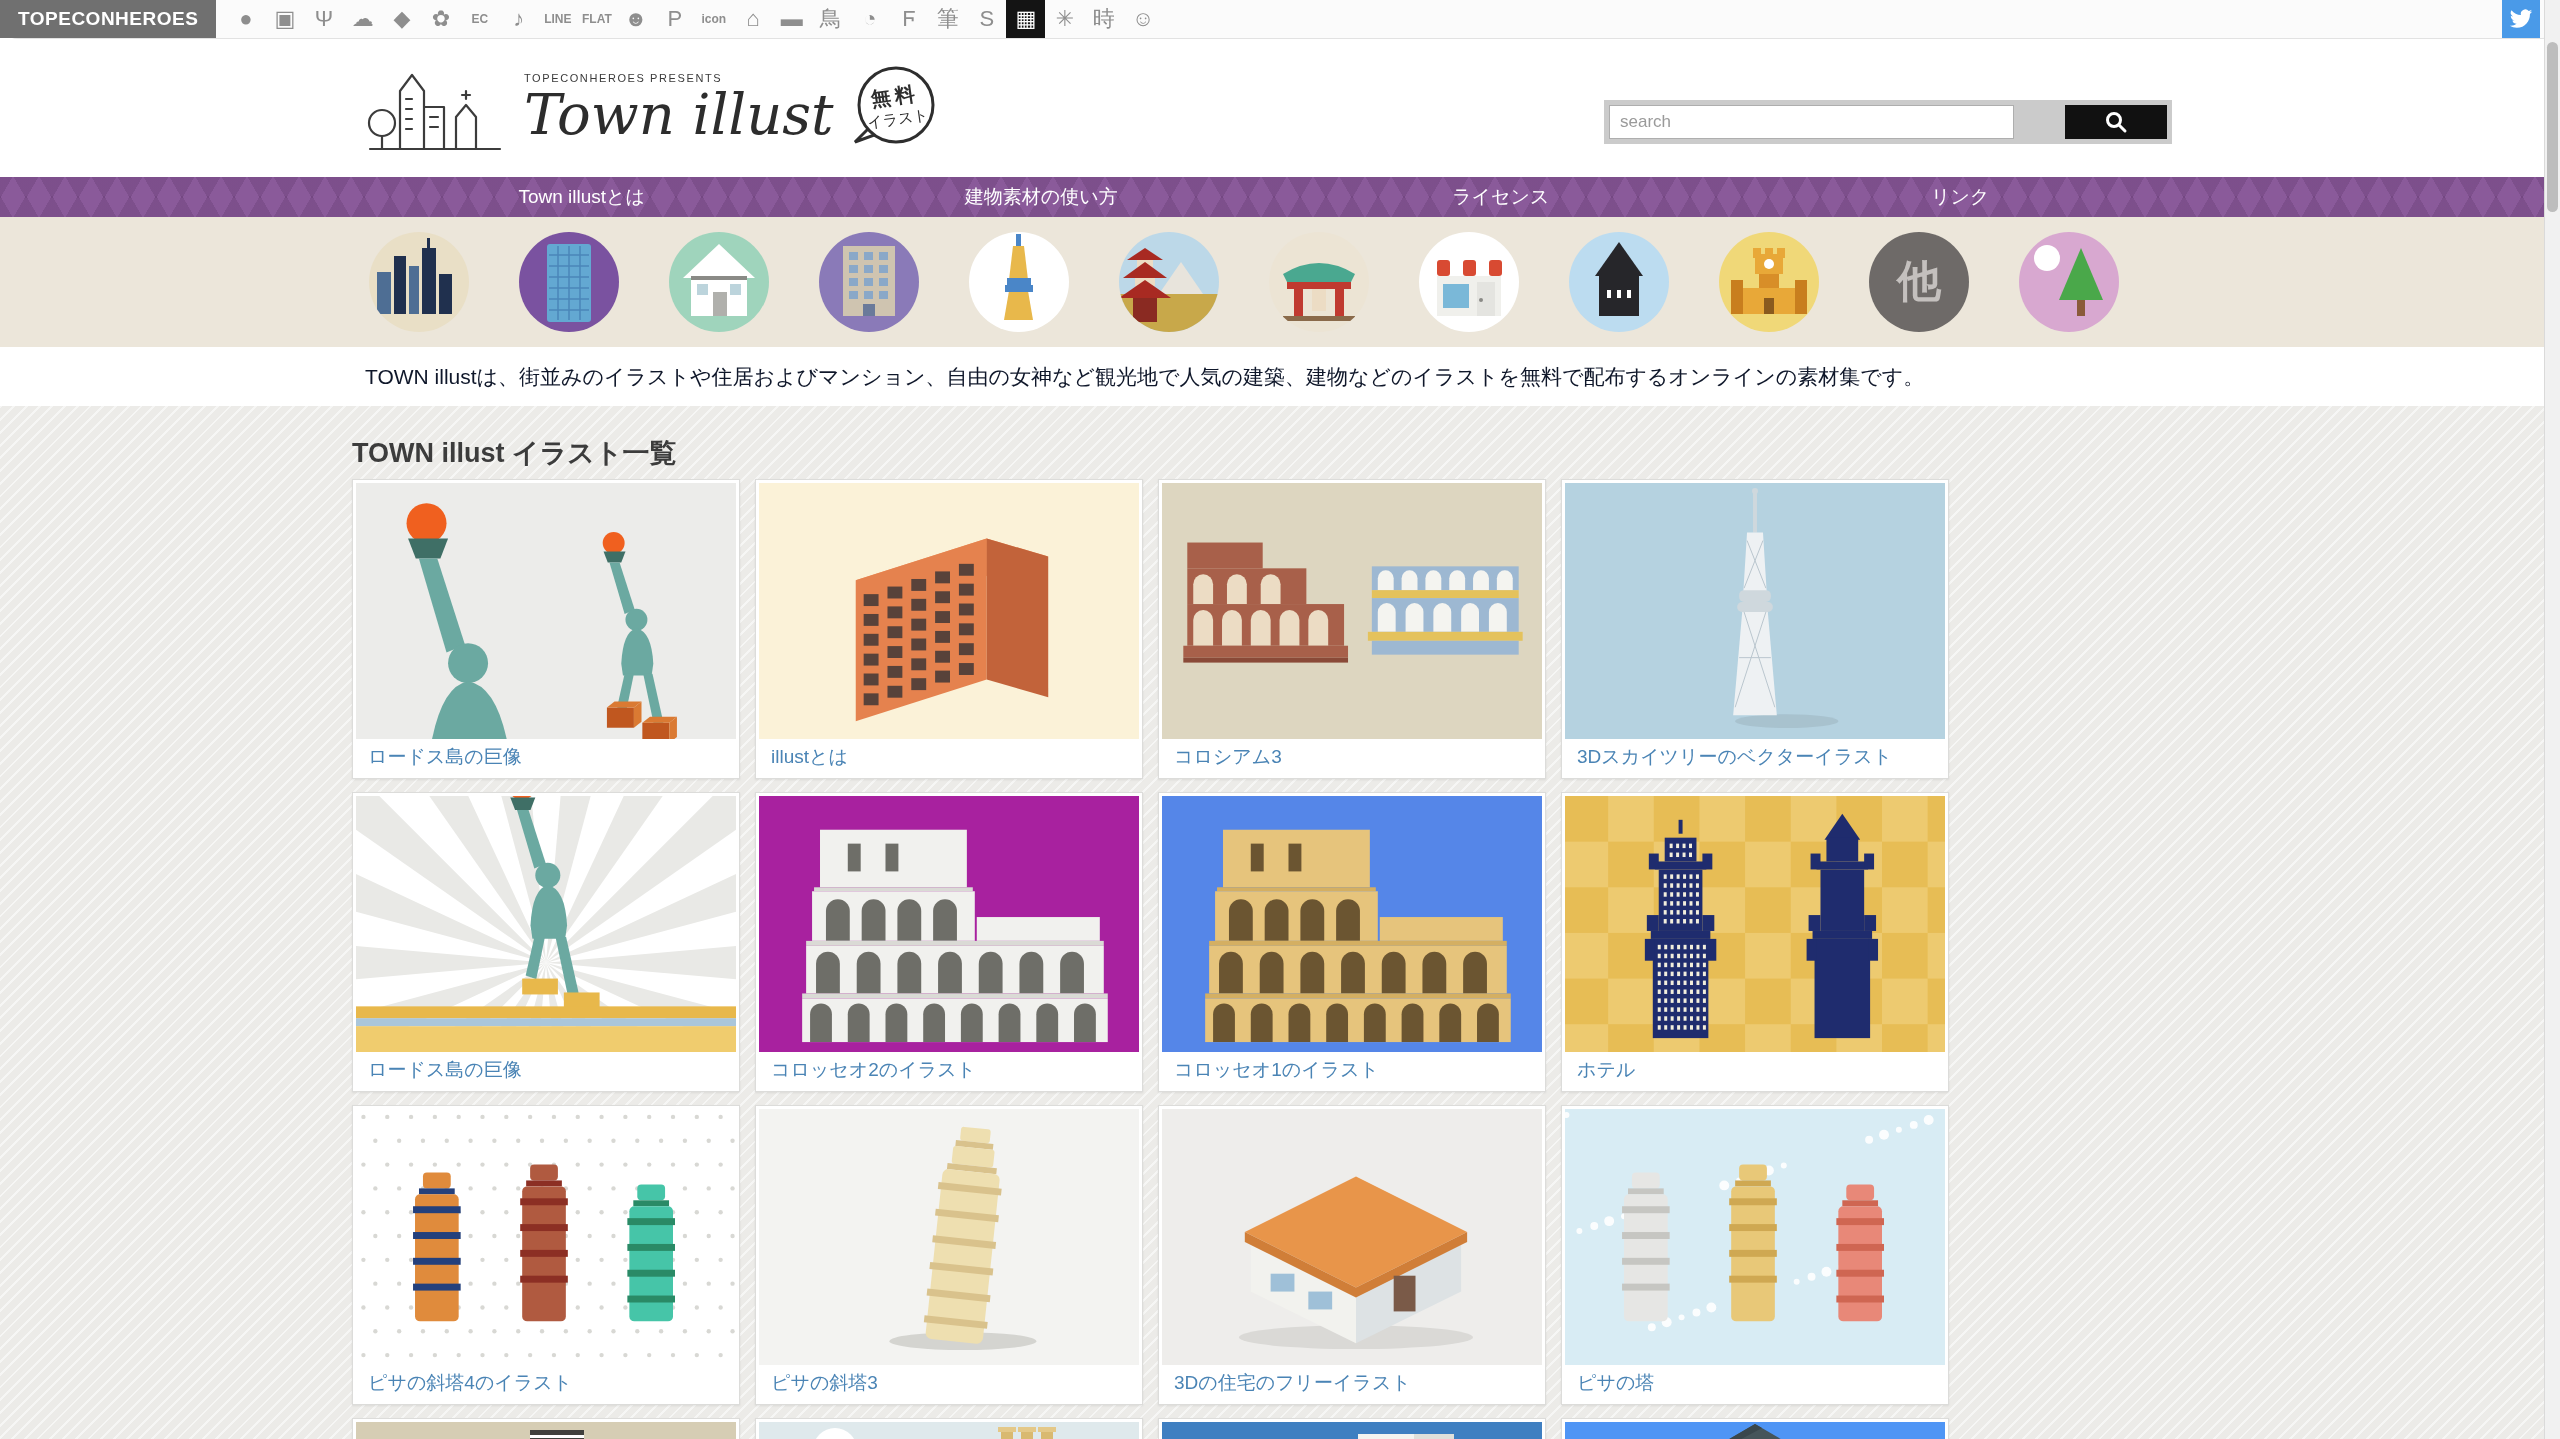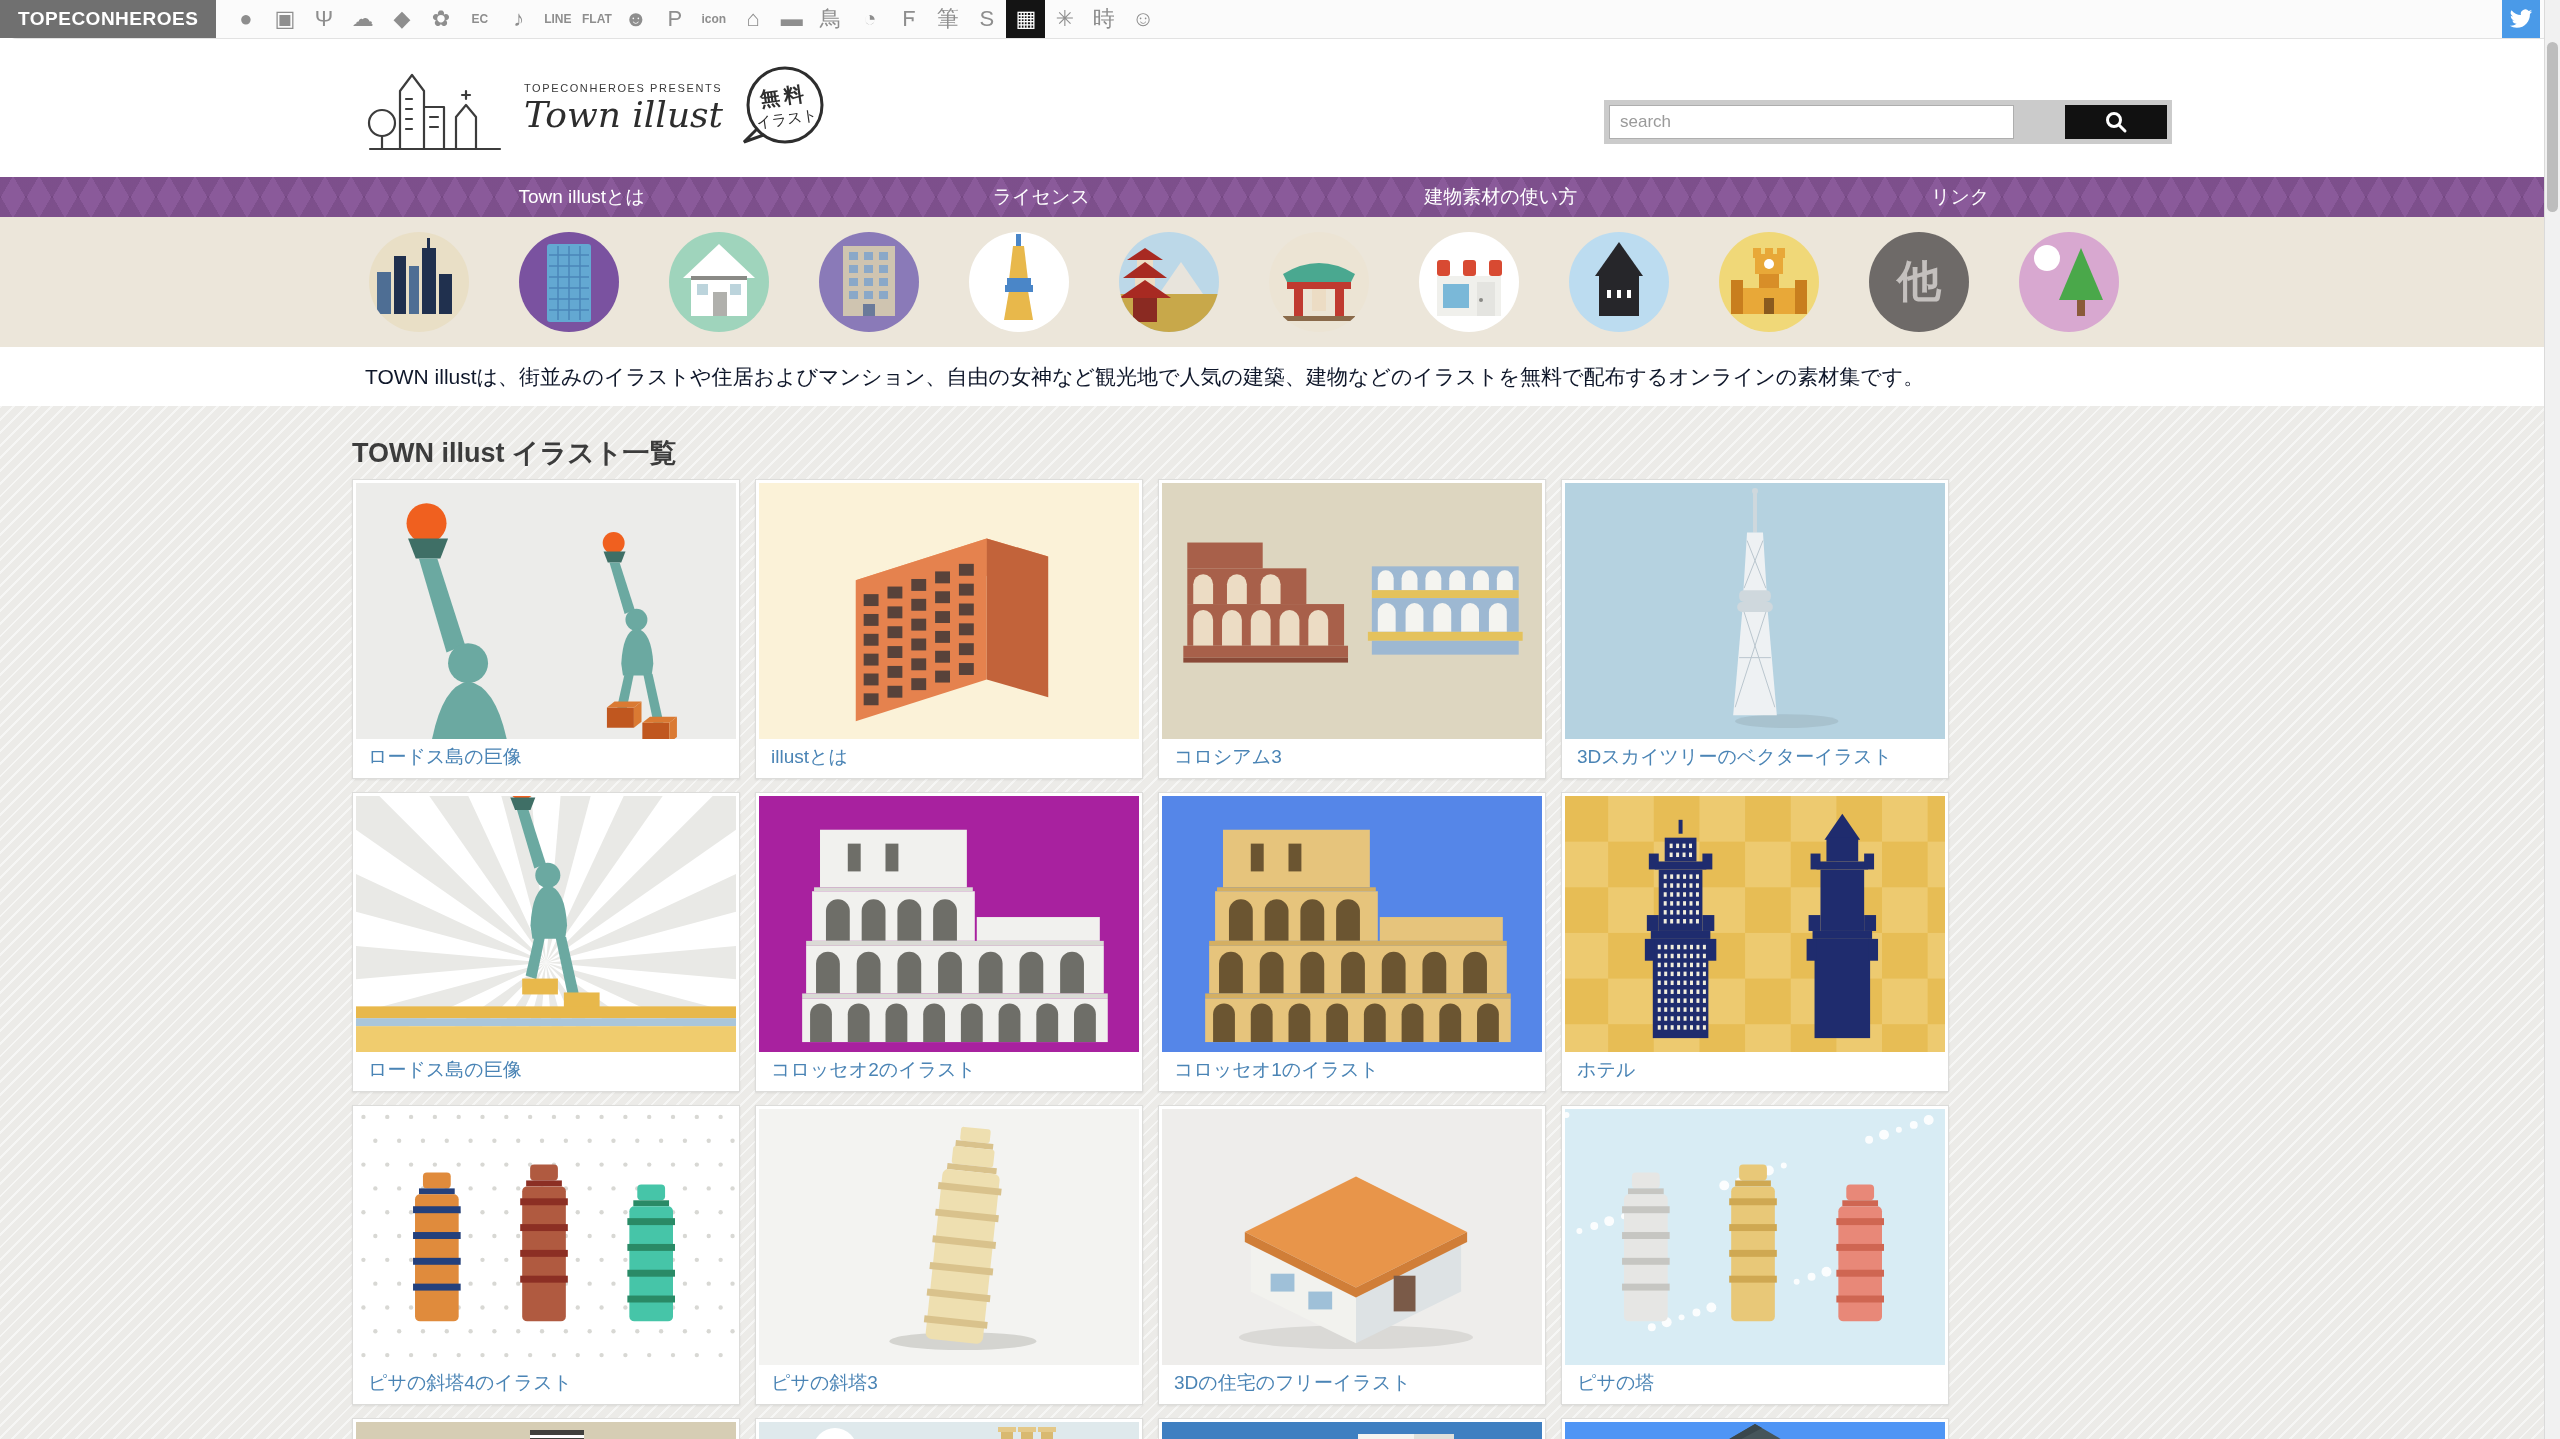--- a/index.html
+++ b/index.html
@@ -11,21 +11,21 @@
   .tb-sites{display:flex;align-items:center;height:38px;}
   .tb-icon{width:39px;height:38px;line-height:38px;text-align:center;font-size:22px;color:#8e8e8e;cursor:pointer;overflow:hidden;}
   .tb-icon.txt{font-size:12px;font-weight:bold;letter-spacing:0;}
   .tb-icon.active{background:#141414;color:#fff;}
   .tb-twitter{position:absolute;right:20px;top:0;width:38px;height:38px;background:#4a9ae8;display:flex;align-items:center;justify-content:center;cursor:pointer;}
   
   header{height:138px;background:#fff;position:relative;padding-left:21px;}
   .logo-wrap{position:absolute;left:360px;top:22px;display:flex;align-items:center;gap:14px;cursor:pointer;}
   .logo-text{display:flex;flex-direction:column;}
   .logo-presents{font-size:11px;letter-spacing:1.6px;color:#3a3a3a;margin-bottom:3px;}
-  .logo-title{font-size:36px;font-family:"DejaVu Serif","Liberation Serif",serif;font-style:italic;color:#2d2d2d;line-height:1;}
+  .logo-title{font-size:56px;font-family:"DejaVu Serif","Liberation Serif",serif;font-style:italic;color:#2d2d2d;line-height:1;}
   .search-wrap{position:absolute;left:1604px;top:61px;width:568px;height:44px;background:#cbcbcb;box-sizing:border-box;padding:5px;display:flex;gap:48px;}
   .search-input{flex:1;border:1px solid #aeaeae;font-size:17px;color:#555;padding:0 10px;outline:none;background:#fff;}
   .search-input::placeholder{color:#9a9a9a;}
   .search-btn{width:102px;margin-left:3px;background:#111;border:none;cursor:pointer;display:flex;align-items:center;justify-content:center;}
   
   .nav{height:40px;background-color:#8a5a9a;
     background-image:linear-gradient(60deg, rgba(55,20,66,.16) 25%, transparent 25.5%, transparent 74.5%, rgba(55,20,66,.16) 75%),
                      linear-gradient(-60deg, rgba(55,20,66,.16) 25%, transparent 25.5%, transparent 74.5%, rgba(55,20,66,.16) 75%);
     background-size:26px 40px;}
   .nav-inner{margin:0 0 0 352px;width:1838px;display:flex;list-style:none;padding:0;}
@@ -124,22 +124,22 @@
           <circle cx="11" cy="11" r="6.5" stroke="#fff" stroke-width="3" fill="none"></circle>
           <line x1="16" y1="16" x2="22" y2="22" stroke="#fff" stroke-width="3" stroke-linecap="round"></line>
         </svg>
     </button>
   </div>
 </header>
 
 <nav class="nav">
   <ul class="nav-inner">
       <li>Town illustとは</li>
+      <li>建物素材の使い方</li>
       <li>ライセンス</li>
-      <li>建物素材の使い方</li>
       <li>リンク</li>
     </ul>
 </nav>
 
 <div class="cats">
     <div class="cat" title="街並み" style="background: rgb(233, 223, 198);">
       <svg viewBox="0 0 100 100" width="100" height="100">
         <rect x="8" y="40" width="14" height="42" fill="#4e6e94"></rect>
         <rect x="25" y="24" width="12" height="58" fill="#20304e"></rect>
         <rect x="40" y="34" width="10" height="48" fill="#4e6e94"></rect>

